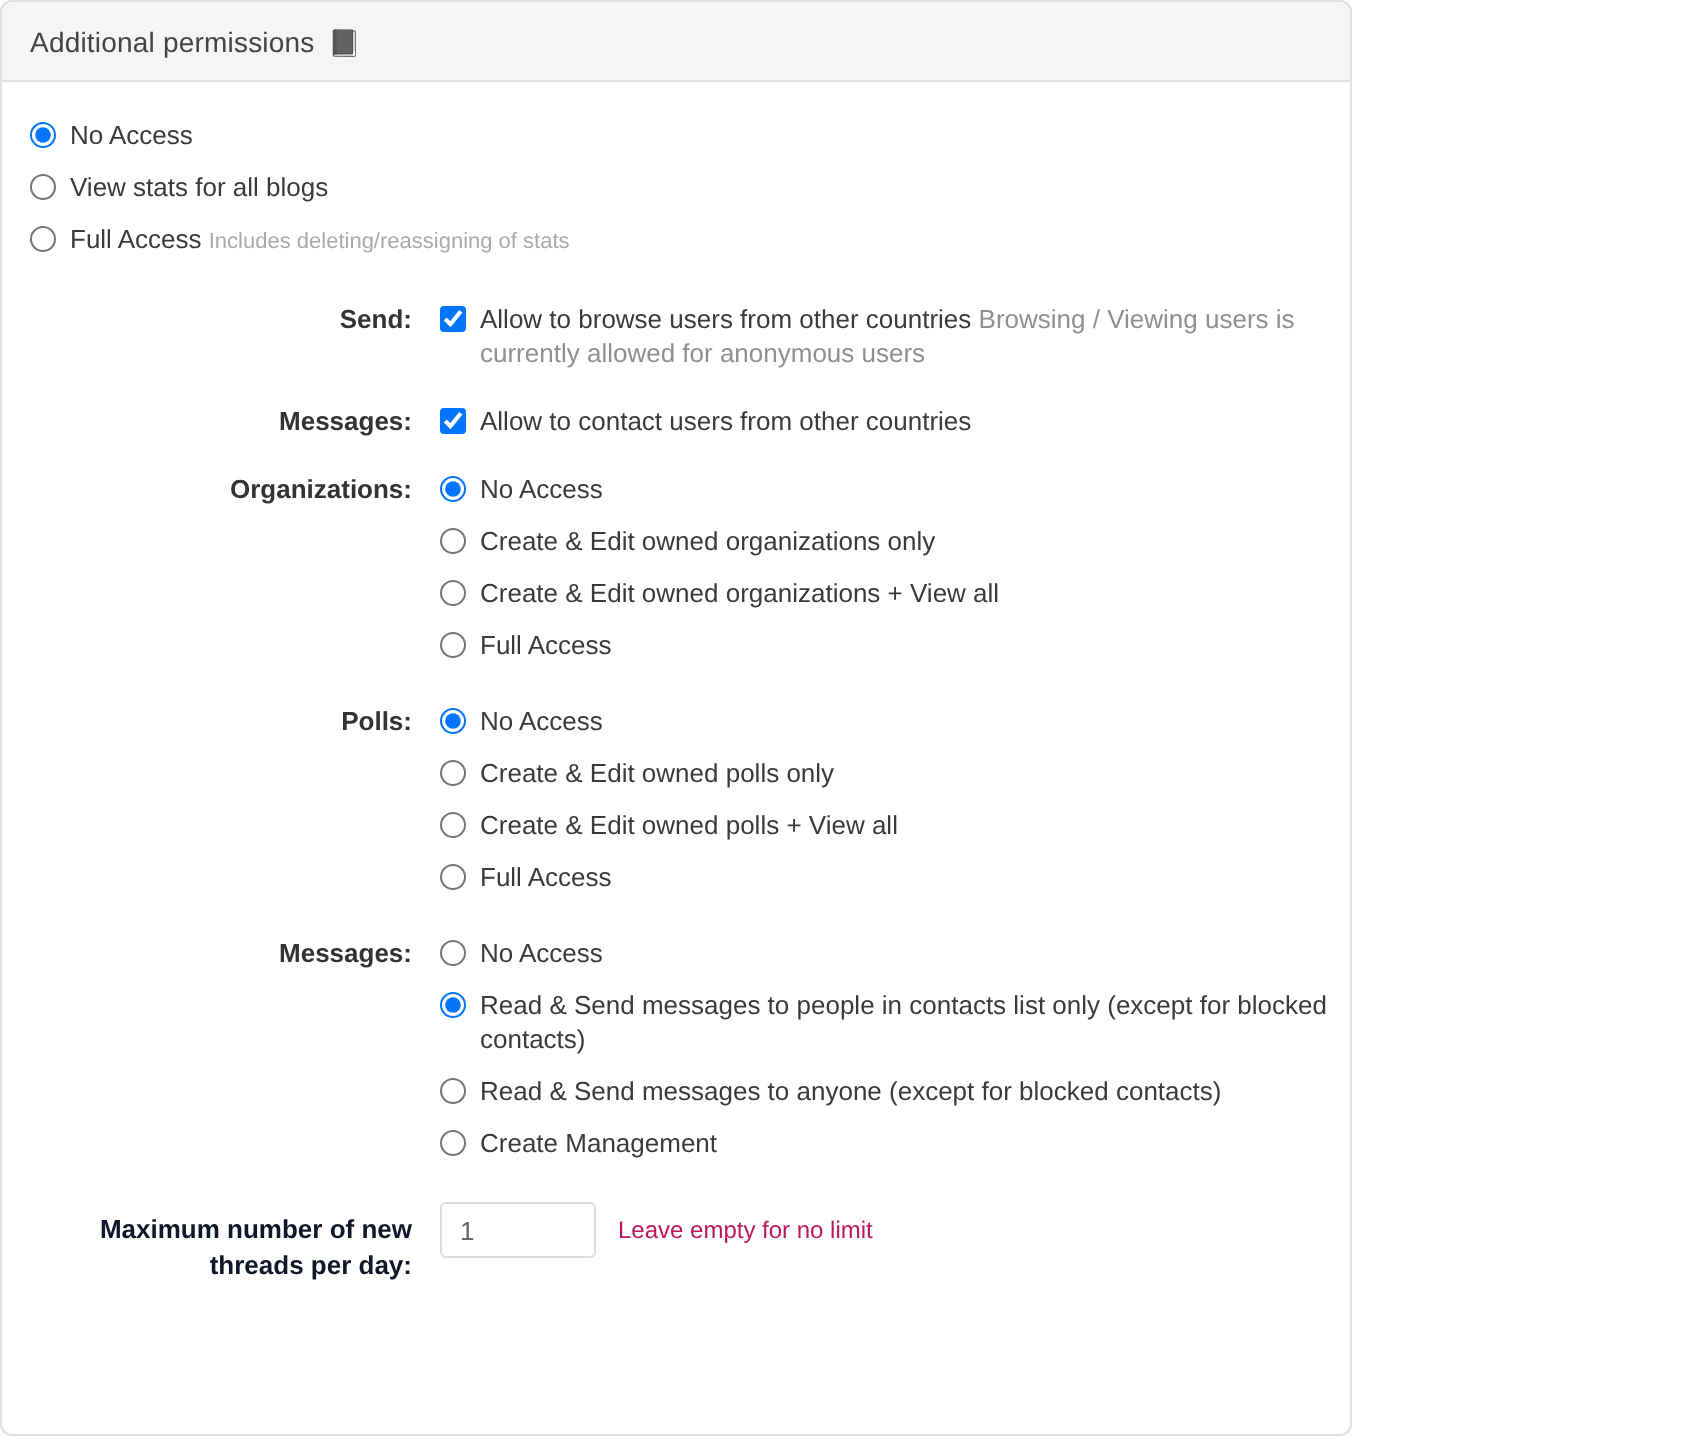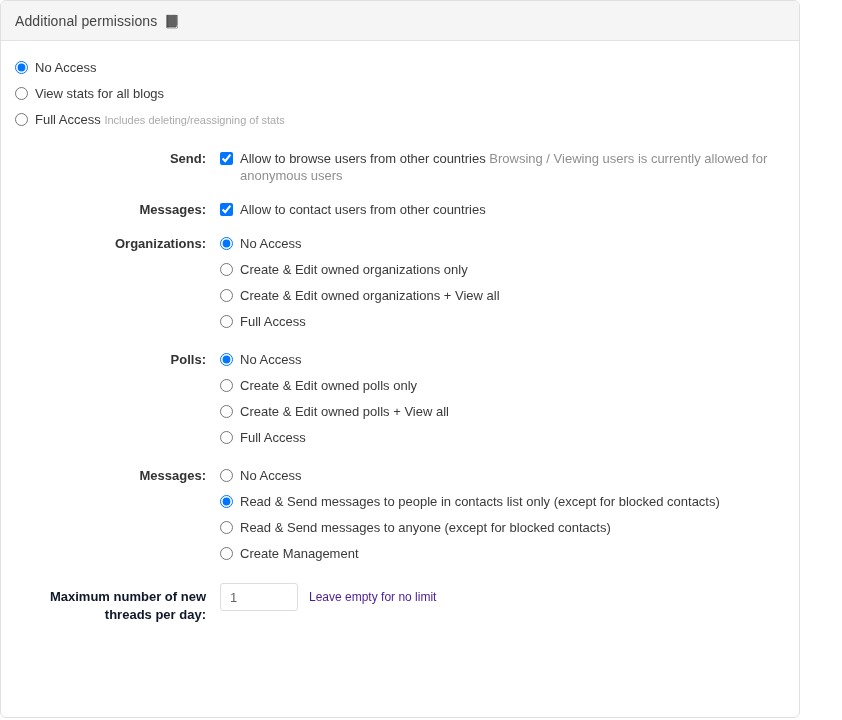--- a/index.html
+++ b/index.html
@@ -12,21 +12,21 @@
   }
   body {
     font-family: "Liberation Sans", sans-serif;
     font-size: 13px;
     color: #3a3a3a;
     -webkit-font-smoothing: antialiased;
   }
 
   .panel {
     position: relative;
-    width: 800px;
+    width: 676px;
     height: 718px;
     margin: 0;
     box-sizing: border-box;
     border: 1px solid #e0e0e0;
     border-radius: 6px;
     background: #ffffff;
     overflow: hidden;
   }
 
   .panel-header {
@@ -147,21 +147,21 @@
     border-radius: 3px;
     padding: 0 9px;
     font-family: "Liberation Sans", sans-serif;
     font-size: 13px;
     color: #666666;
     background: #ffffff;
     outline: none;
   }
   .field-hint {
     margin-left: 11px;
-    color: #4c1d95;
+    color: #be185d;
     font-size: 12px;
   }
 </style>
 </head>
 <body>
 
 <div class="panel">
 
   <div class="panel-header">
     <span class="panel-title">Additional permissions</span>

